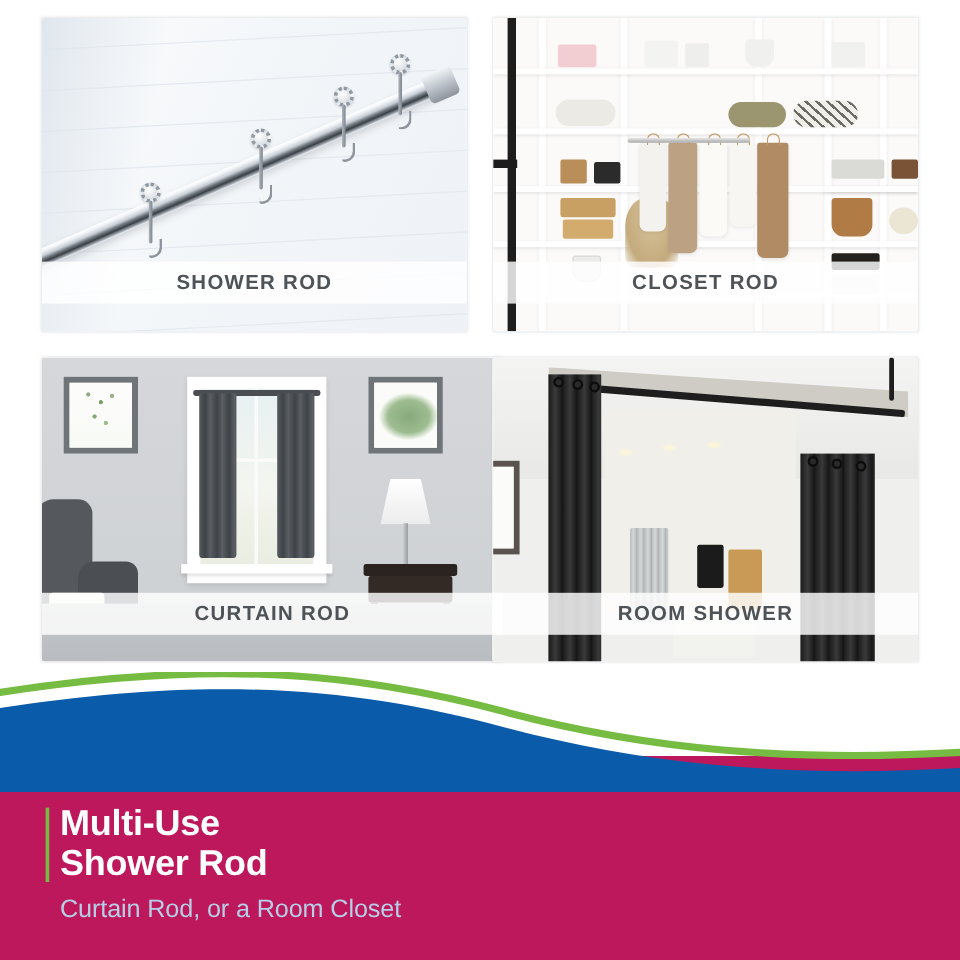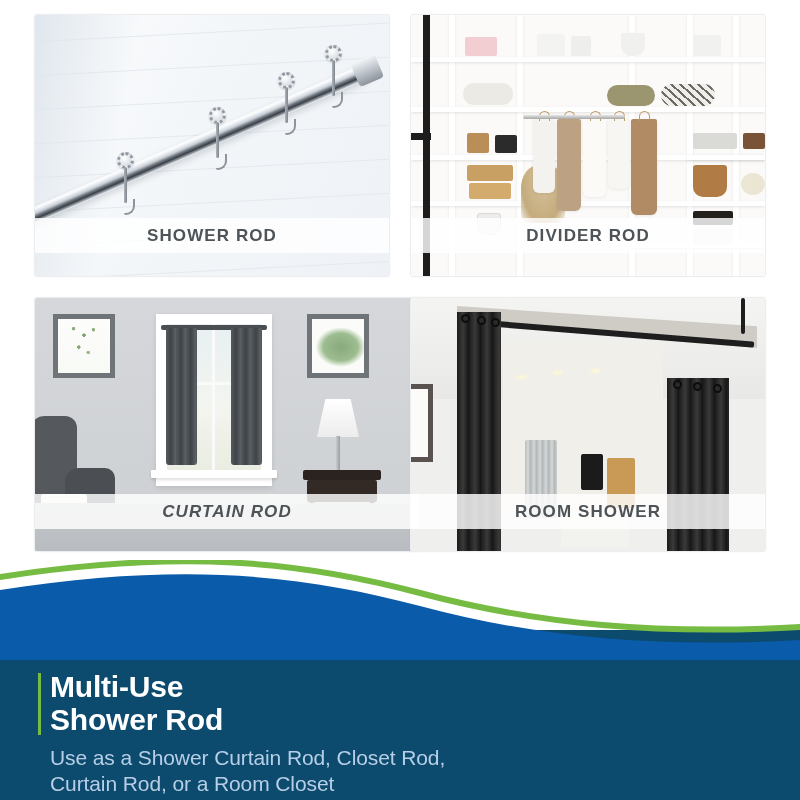--- a/index.html
+++ b/index.html
@@ -20,21 +20,21 @@
   .panel{
     position:absolute;
     background:#ffffff;
     border:1px solid #eceef0;
     border-radius:3px;
     overflow:hidden;
     box-shadow:0 0 2px rgba(0,0,0,.05);
   }
   .p-tl{ left:0;    top:0;    width:356px; height:263px; }
   .p-tr{ left:376px;top:0;    width:356px; height:263px; }
-  .p-bl{ left:0;    top:283px;width:386px; height:255px;font-style:italic; }
+  .p-bl{ left:0;    top:283px;width:386px; height:255px; }
   .p-br{ left:376px;top:283px;width:356px; height:255px; }
 
   .photo{ position:absolute; inset:0; overflow:hidden; }
 
   .label-band{
     position:absolute;
     left:0; right:0;
     background:rgba(255,255,255,.82);
     display:flex; align-items:center; justify-content:center;
     letter-spacing:1.1px;
@@ -160,21 +160,21 @@
   .island{ position:absolute; background:#f2f2ee; border-radius:2px; }
   .downlight{ position:absolute; width:13px; height:6px; border-radius:50%;
               background:radial-gradient(ellipse,#fff7d8,#f0efe6); }
 
   
   .wave{ position:absolute; left:0; top:560px; width:800px; height:100px; z-index:8; }
 
   
   .banner{
     position:absolute; left:0; bottom:0; width:800px; height:170px;
-    background:#0c4a6e; z-index:7;
+    background:#be185d; z-index:7;
   }
   .banner-inner{ position:absolute; left:38px; top:40px; right:30px; }
   .accent-bar{
     position:absolute; left:0; top:3px; width:3px; height:62px; background:#76bc43;
   }
   .title{
     margin-left:12px;
     color:#ffffff; font-size:30px; font-weight:bold;
     line-height:33px; letter-spacing:-0.2px;
   }
@@ -292,21 +292,21 @@
              background:radial-gradient(ellipse at 50% 20%,#d8c49c,#c4ab7d 70%,rgba(196,171,125,0) 100%);"></div>
 
         <div class="box" style="left:282px; top:118px; width:44px; height:16px; background:#dadad6;"></div>
         <div class="box" style="left:332px; top:118px; width:22px; height:16px; background:#7a5236;"></div>
         <div class="bag" style="left:282px; top:150px; width:34px; height:32px; background:#b07b45;"></div>
         <div class="bag" style="left:330px; top:158px; width:24px; height:22px; background:#ebe5d4; border-radius:50%;"></div>
         <div class="box" style="left:282px; top:196px; width:40px; height:14px; background:#24201c;"></div>
         <div class="box" style="left:282px; top:214px; width:40px; height:16px; background:#ededeb;"></div>
       </div>
     </div>
-    <div class="label-band">DIVIDER ROD</div>
+    <div class="label-band">CLOSET ROD</div>
   </div>
 
   <div class="panel p-bl">
     <div class="photo">
       <div class="room">
 
         <div class="art" style="left:18px; top:16px; width:62px; height:64px;">
           <div class="mat" style="background:
             radial-gradient(circle at 30% 18%,#8fae7d 1.5px,transparent 2px),
             radial-gradient(circle at 50% 30%,#7ba06a 1.5px,transparent 2px),
@@ -397,17 +397,16 @@
 </svg>
 
 <div class="banner">
   <div class="banner-inner">
     <div class="accent-bar"></div>
     <div class="title">
       <div>Multi-Use</div>
       <div>Shower Rod</div>
     </div>
     <div class="subtitle">
-      <div>Use as a Shower Curtain Rod, Closet Rod,</div>
       <div>Curtain Rod, or a Room Closet</div>
     </div>
   </div>
 </div>
 
 </body></html>

